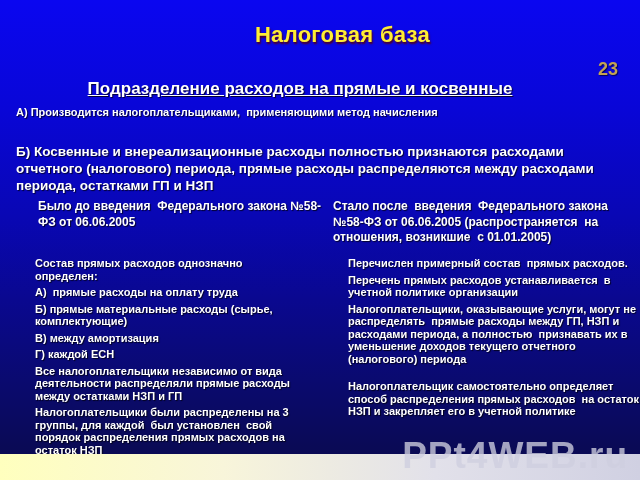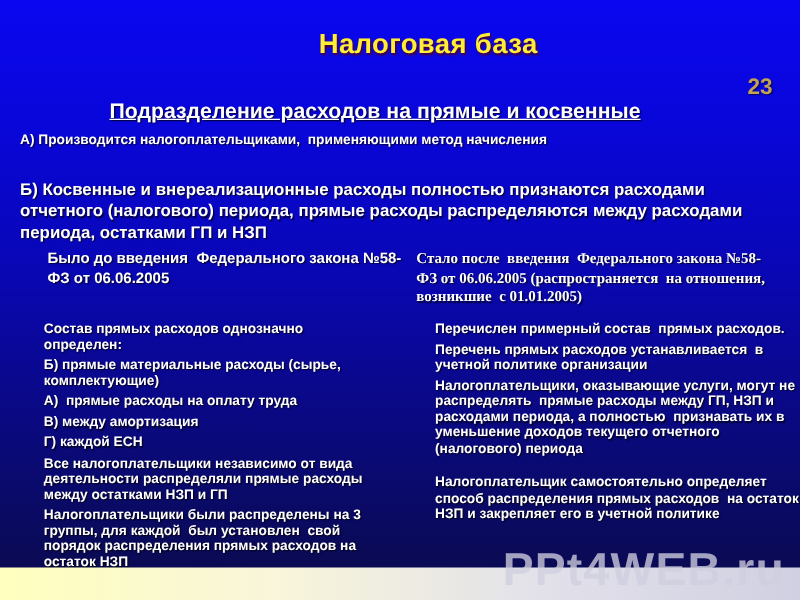--- a/index.html
+++ b/index.html
@@ -44,21 +44,21 @@
   .point-b {
     position: absolute; top: 123px; left: 16px; width: 585px;
     font-size: 13.5px; line-height: 17px; margin-top: 20px;
   }
   .col-header {
     position: absolute; top: 199px;
     text-align: left;
     font-size: 12px; line-height: 15.5px;
   }
   .col-header.left  { left: 38px;  width: 285px; }
-  .col-header.right { left: 333px; width: 292px; font-family: Liberation Serif, serif; }
+  .col-header.right { left: 333px; width: 292px; }
   .col-body {
     position: absolute; top: 257px;
     font-size: 11px; line-height: 12.5px;
   }
   .col-body.left  { left: 35px;  width: 272px; }
   .col-body.right { left: 348px; width: 298px; }
   .col-body p.item { margin: 0 0 4px 0; color: #ffffff; text-shadow: 1px 1px 1px rgba(0,0,0,0.75); white-space: pre-wrap; }
   .col-body.right p.item:last-child { margin-top: 15px; }
 
   .bottom-band {
@@ -84,22 +84,22 @@
 
   <div class="subtitle txt">Подразделение расходов на прямые и косвенные</div>
   <div class="point-a txt">А) Производится налогоплательщиками,  применяющими метод начисления</div>
   <div class="point-b txt">Б) Косвенные и внереализационные расходы полностью признаются расходами отчетного (налогового) периода, прямые расходы распределяются между расходами периода, остатками ГП и НЗП</div>
 
   <div class="col-header left txt">Было до введения  Федерального закона №58-ФЗ от 06.06.2005</div>
   <div class="col-header right txt">Стало после  введения  Федерального закона №58-ФЗ от 06.06.2005 (распространяется  на отношения, возникшие  с 01.01.2005)</div>
 
   <div class="col-body left">
       <p class="item">Состав прямых расходов однозначно определен:</p>
+      <p class="item">А)  прямые расходы на оплату труда</p>
       <p class="item">Б) прямые материальные расходы (сырье, комплектующие)</p>
-      <p class="item">А)  прямые расходы на оплату труда</p>
       <p class="item">В) между амортизация</p>
       <p class="item">Г) каждой ЕСН</p>
       <p class="item">Все налогоплательщики независимо от вида деятельности распределяли прямые расходы между остатками НЗП и ГП</p>
       <p class="item">Налогоплательщики были распределены на 3 группы, для каждой  был установлен  свой порядок распределения прямых расходов на остаток НЗП</p>
     </div>
   <div class="col-body right">
       <p class="item">Перечислен примерный состав  прямых расходов.</p>
       <p class="item">Перечень прямых расходов устанавливается  в учетной политике организации</p>
       <p class="item">Налогоплательщики, оказывающие услуги, могут не распределять  прямые расходы между ГП, НЗП и расходами периода, а полностью  признавать их в уменьшение доходов текущего отчетного (налогового) периода</p>
       <p class="item">Налогоплательщик самостоятельно определяет способ распределения прямых расходов  на остаток НЗП и закрепляет его в учетной политике</p>

